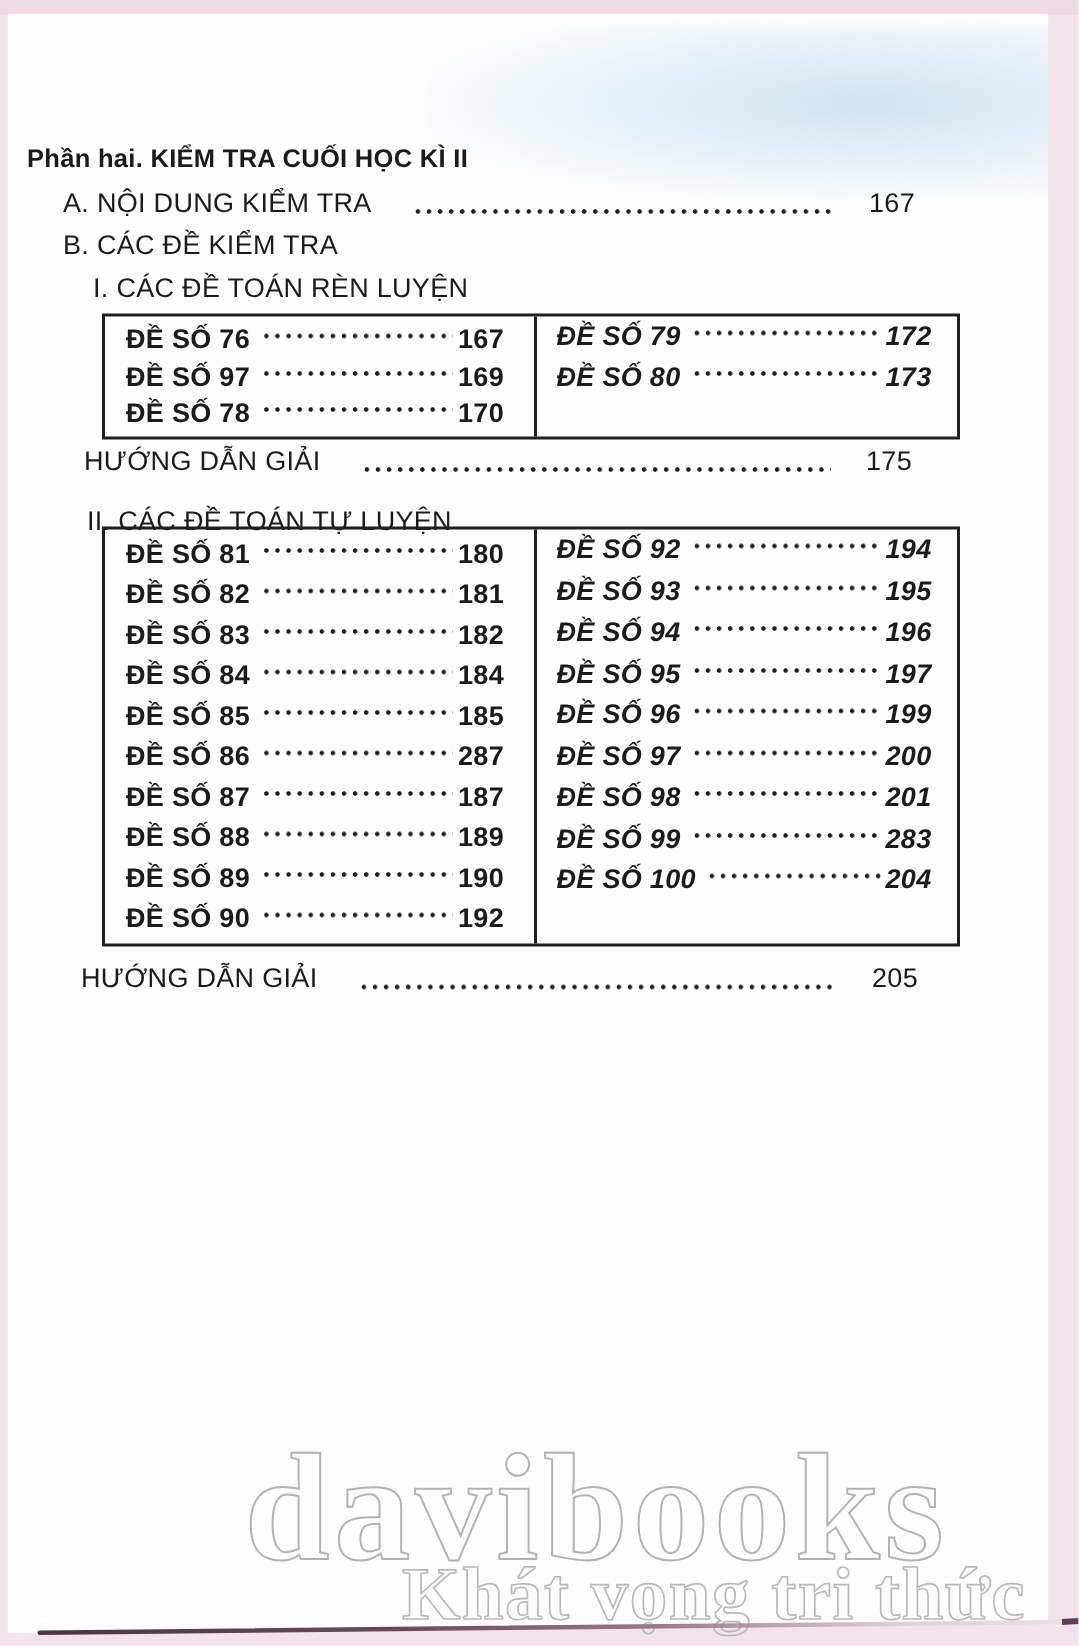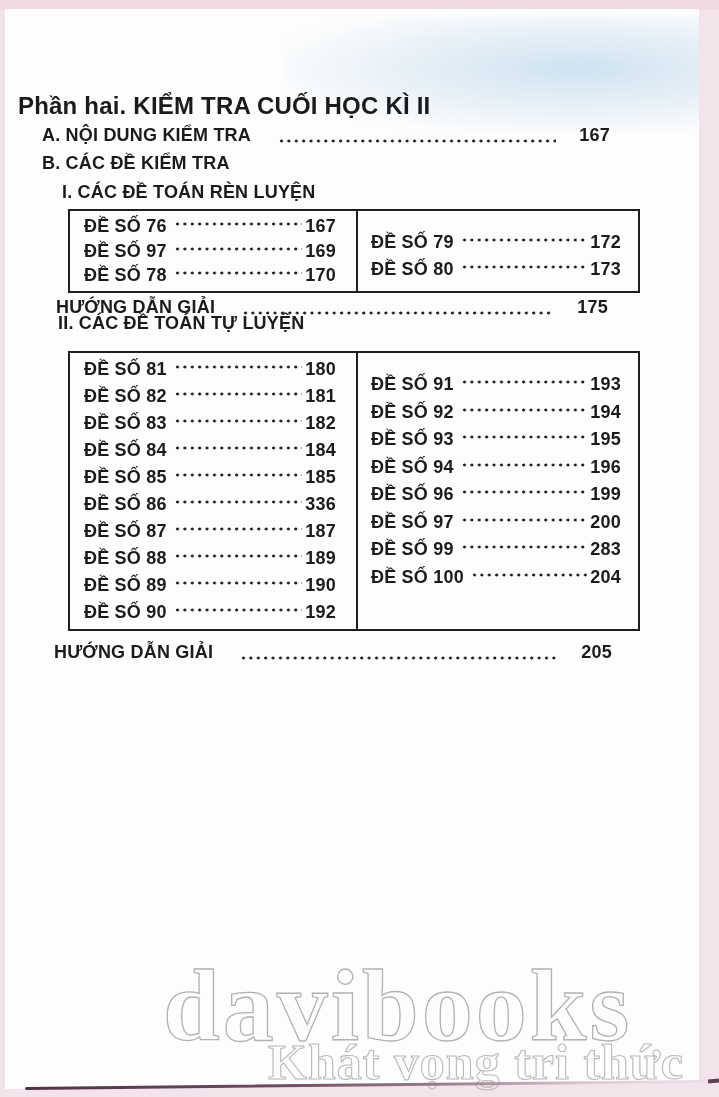--- a/index.html
+++ b/index.html
@@ -28,56 +28,56 @@
     transform: rotate(-0.6deg); transform-origin: left center;
     border-radius:2px;
   }
   .edge-tick {
     position:absolute; left:708px; top:1079px; width:11px; height:4px;
     background:#5d4152; transform: rotate(-4deg);
   }
 
   .part-title {
     position:absolute; left:18px; top:94px;
-    font-size:24px; font-weight:bold; line-height:24px; letter-spacing:0.2px;
+    font-size:17px; font-weight:bold; line-height:24px; letter-spacing:0.2px;
   }
   .toc-line {
     position:absolute; display:flex; align-items:flex-end;
-    font-size:18px; font-weight:bold; line-height:23px; letter-spacing:0.2px;
+    font-size:18px; font-weight:normal; line-height:23px; letter-spacing:0.2px;
     white-space:nowrap;
     gap:20px;
   }
   .leader {
     flex:1 1 auto; height:6px; margin:0 3px 3px 8px;
     background-image: radial-gradient(circle at 2.6px 3px, #1d1d1d 1.25px, rgba(0,0,0,0) 1.75px);
     background-size: 7.4px 6px; background-repeat: repeat-x; background-position: left bottom;
     min-width:20px;
   }
   .pnum { flex:0 0 auto; }
 
   .toc-table {
     position:absolute; left:68px; width:572px;
     border:2px solid #1f1f1f; background:transparent;
     display:flex;
   }
   .t-col { display:flex; flex-direction:column; }
   .t-col.left  { width:288px; border-right:2px solid #1f1f1f; padding:3px 20px 3px 14px; }
-  .t-col.right { flex:1; padding:18px 17px 3px 13px; }
+  .t-col.right { flex:1; padding:0 17px 3px 13px;font-style:italic; }
   .t-row { display:flex; align-items:center; font-size:18px; font-weight:bold; letter-spacing:0.2px; white-space:nowrap; }
   #practice-table  { top:209px; height:84px; }
   #practice-table .t-row { height:27.3px; }
   #selfpractice-table { top:351px; height:280px; }
   #selfpractice-table .t-row { height:27.5px; }
   .t-row .leader { margin-bottom:5px; }
 
   #line-a   { left:42px; top:124px; width:568px; }
   #line-b   { left:42px; top:152px; }
   #line-i   { left:62px; top:181px;justify-content:center; }
   #guide-1  { left:56px; top:296px; width:552px; }
-  #line-ii  { left:58px; top:312px; }
+  #line-ii  { left:58px; top:336px; }
   #guide-2  { left:54px; top:641px; width:558px; }
 
   .wm {
     position:absolute; font-family:"Liberation Serif","DejaVu Serif",serif; font-weight:bold;
     color:transparent; -webkit-text-stroke:1.3px #b2b2b2;
     white-space:nowrap; pointer-events:none;
   }
   .wm-brand  { left:163px; top:952px; font-size:102px; line-height:108px; letter-spacing:3px; }
   .wm-slogan { left:268px; top:1040px; font-size:50px; line-height:44px; -webkit-text-stroke:1.1px #b8b8b8; letter-spacing:1px; }
 </style>
@@ -171,21 +171,21 @@
       <span class="pnum">184</span>
     </div>
     <div class="t-row">
       <span>ĐỀ SỐ 85</span>
       <span class="leader"></span>
       <span class="pnum">185</span>
     </div>
     <div class="t-row">
       <span>ĐỀ SỐ 86</span>
       <span class="leader"></span>
-      <span class="pnum">336</span>
+      <span class="pnum">287</span>
     </div>
     <div class="t-row">
       <span>ĐỀ SỐ 87</span>
       <span class="leader"></span>
       <span class="pnum">187</span>
     </div>
     <div class="t-row">
       <span>ĐỀ SỐ 88</span>
       <span class="leader"></span>
       <span class="pnum">189</span>
@@ -196,48 +196,53 @@
       <span class="pnum">190</span>
     </div>
     <div class="t-row">
       <span>ĐỀ SỐ 90</span>
       <span class="leader"></span>
       <span class="pnum">192</span>
     </div>
   </div>
   <div class="t-col right">
     <div class="t-row">
-      <span>ĐỀ SỐ 91</span>
-      <span class="leader"></span>
-      <span class="pnum">193</span>
-    </div>
-    <div class="t-row">
       <span>ĐỀ SỐ 92</span>
       <span class="leader"></span>
       <span class="pnum">194</span>
     </div>
     <div class="t-row">
       <span>ĐỀ SỐ 93</span>
       <span class="leader"></span>
       <span class="pnum">195</span>
     </div>
     <div class="t-row">
       <span>ĐỀ SỐ 94</span>
       <span class="leader"></span>
       <span class="pnum">196</span>
     </div>
     <div class="t-row">
+      <span>ĐỀ SỐ 95</span>
+      <span class="leader"></span>
+      <span class="pnum">197</span>
+    </div>
+    <div class="t-row">
       <span>ĐỀ SỐ 96</span>
       <span class="leader"></span>
       <span class="pnum">199</span>
     </div>
     <div class="t-row">
       <span>ĐỀ SỐ 97</span>
       <span class="leader"></span>
       <span class="pnum">200</span>
+    </div>
+    <div class="t-row">
+      <span>ĐỀ SỐ 98</span>
+      <span class="leader"></span>
+      <span class="pnum">201</span>
     </div>
     <div class="t-row">
       <span>ĐỀ SỐ 99</span>
       <span class="leader"></span>
       <span class="pnum">283</span>
     </div>
     <div class="t-row">
       <span>ĐỀ SỐ 100</span>
       <span class="leader"></span>
       <span class="pnum">204</span>

